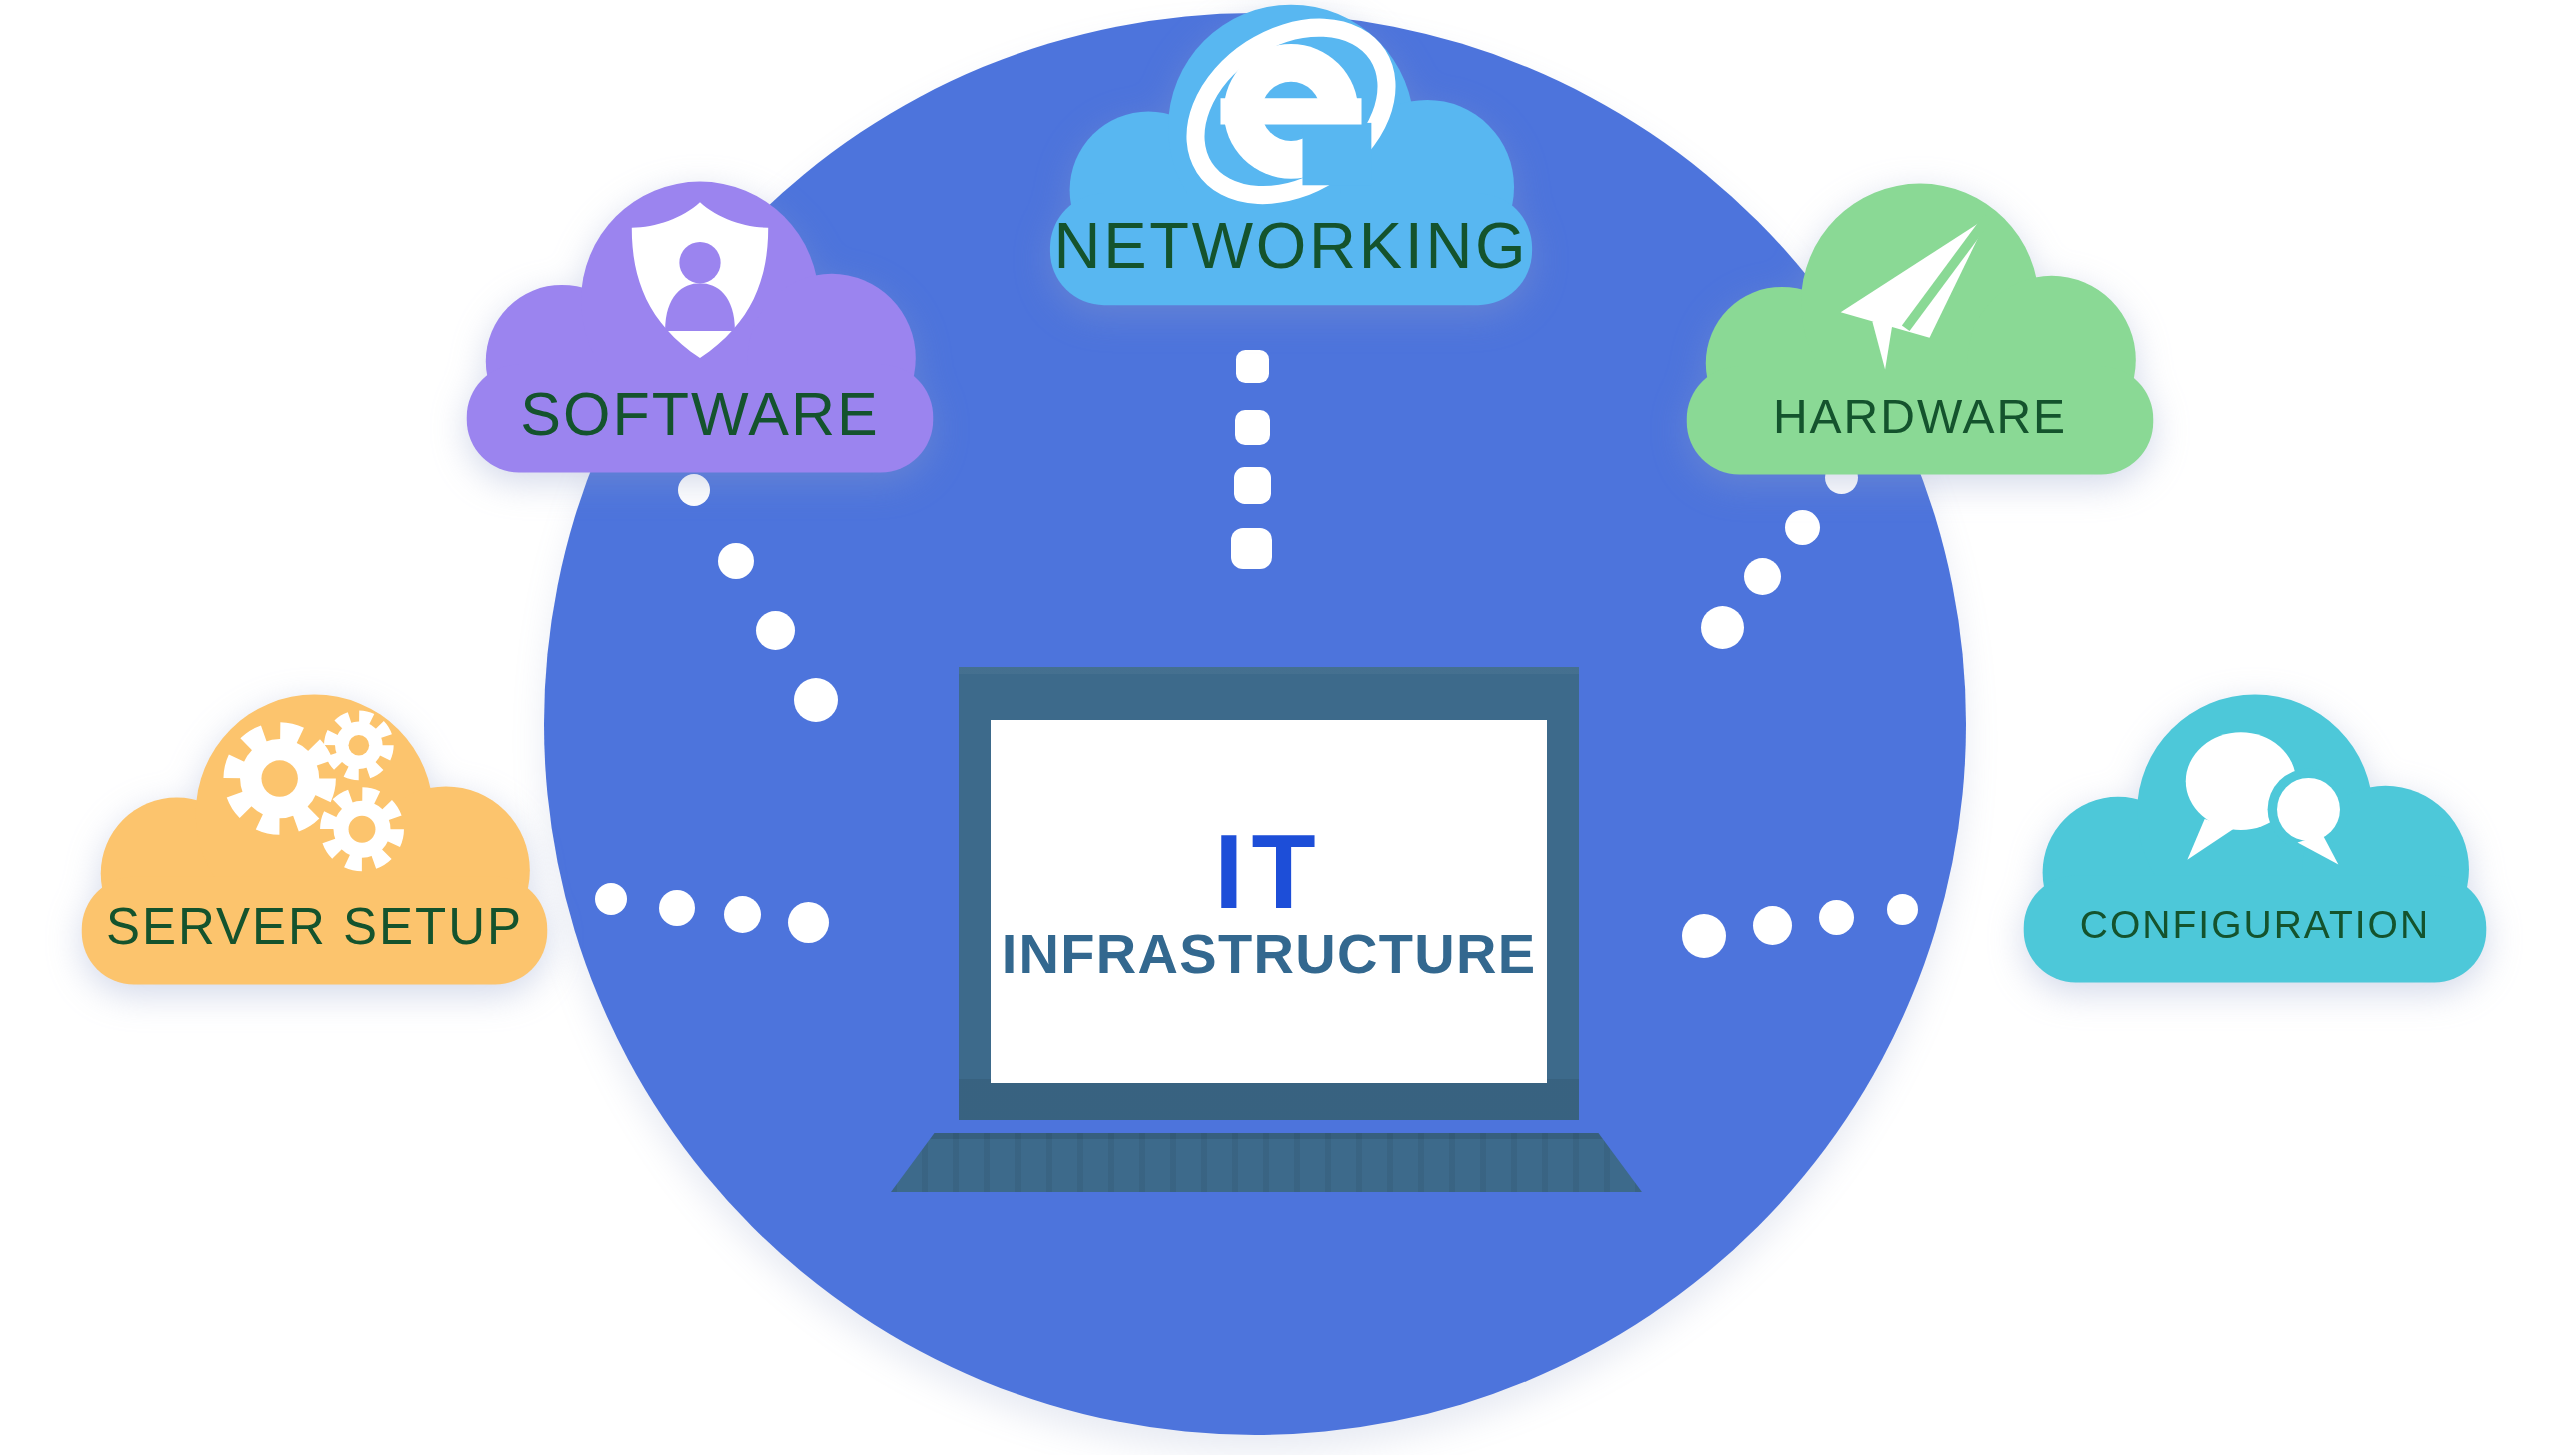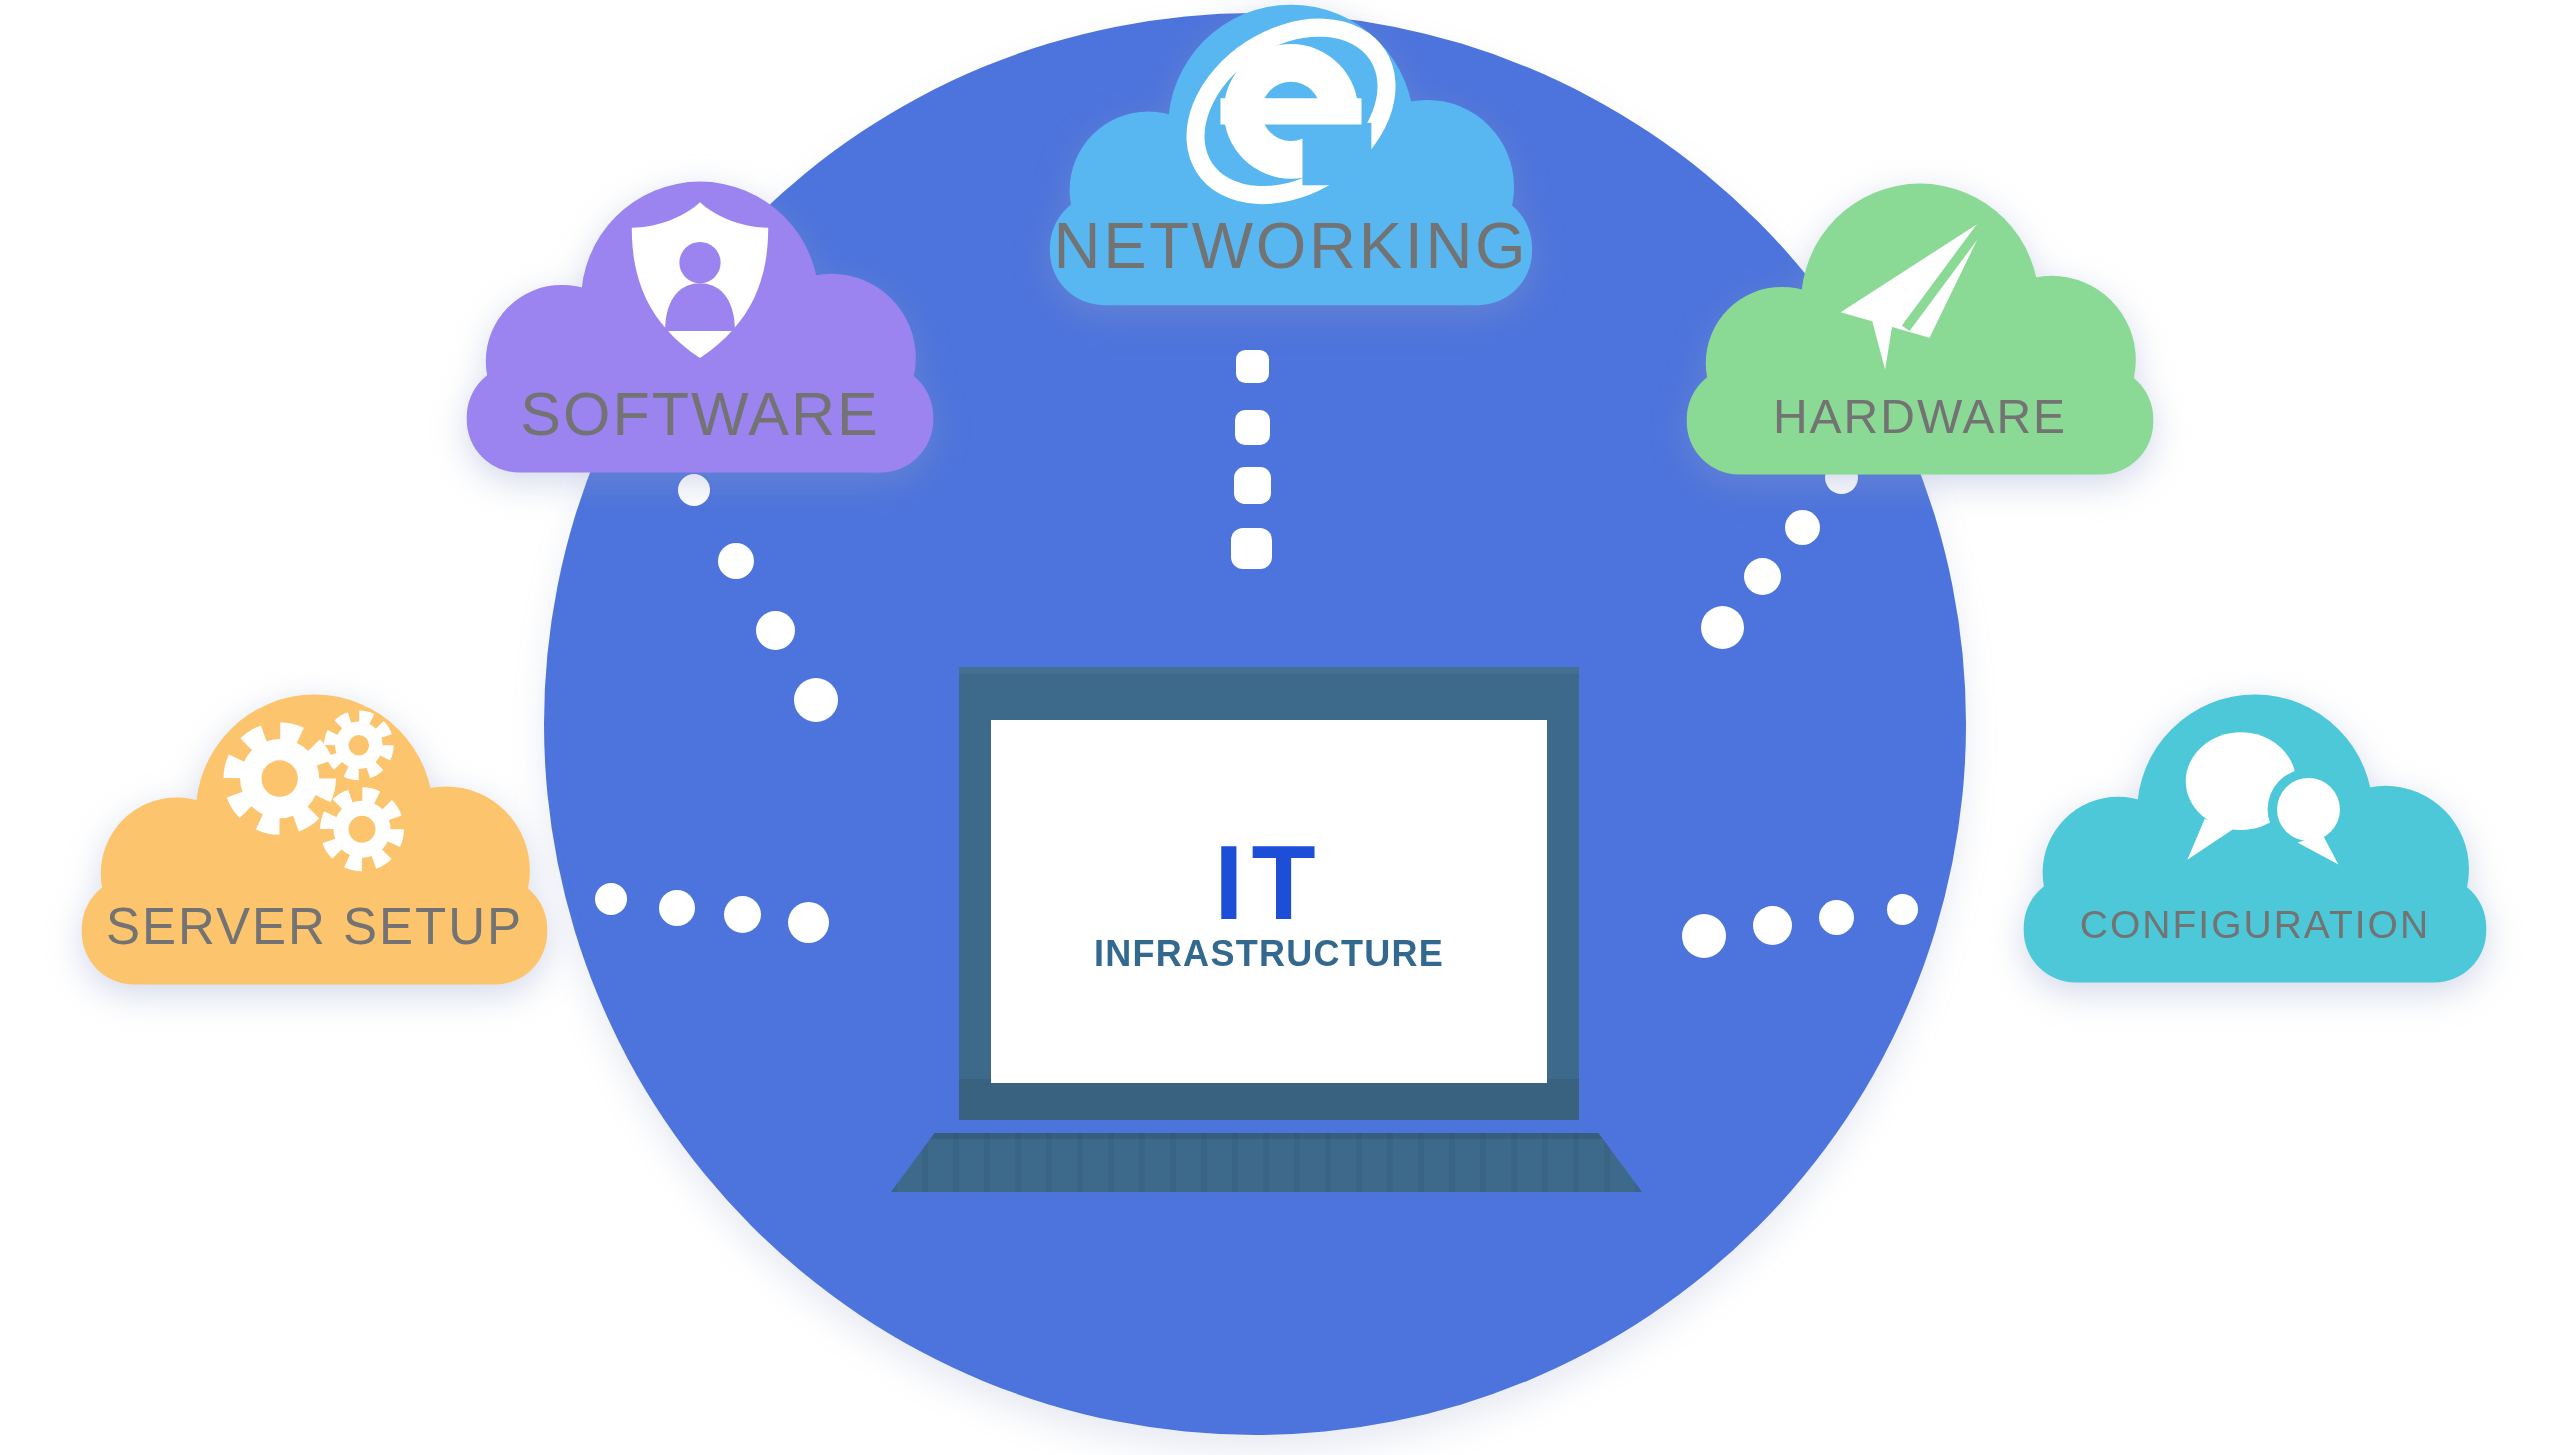--- a/index.html
+++ b/index.html
@@ -32,21 +32,21 @@
     position: absolute;
     left: 32px; top: 53px; right: 32px; bottom: 37px;
     background: #FFFFFF;
     display: flex; flex-direction: column; align-items: center; justify-content: center;
     text-align: center;
   }
   .center-title-1 {
     font-size: 105px; font-weight: 700; letter-spacing: 8px; line-height: 1;
   }
   .center-title-2 {
-    font-size: 36px; font-weight: 700; letter-spacing: 1.3px; line-height: 1.08;
+    font-size: 56px; font-weight: 700; letter-spacing: 1.3px; line-height: 1.08;
   }
   .laptop-base {
     position: absolute;
     left: 891px; top: 1133px;
     width: 751px; height: 59px;
     clip-path: polygon(5.8% 0%, 94.2% 0%, 100% 100%, 0% 100%);
     background-image: linear-gradient(to bottom, rgba(0,0,0,0.10) 0 6px, transparent 6px),
                       repeating-linear-gradient(90deg, rgba(0,0,0,0.06) 0 6px, transparent 6px 31px);
   }
 
@@ -60,21 +60,21 @@
   .cloud {
     position: absolute;
     filter: drop-shadow(0 10.7px 17.4px rgba(140,155,200,0.38));
   }
   .cloud svg { position: absolute; left: 0; top: 0; width: 100%; height: 100%; }
   .cloud-label {
     position: absolute;
     left: 0; width: 100%;
     top: 66%; height: 23%;
     display: flex; align-items: center; justify-content: center;
-    color: #737373;
+    color: #14532d;
     white-space: nowrap;
   }
   .lbl-networking    { font-size: 65px; letter-spacing: 2.7px; }
   .lbl-software      { font-size: 61px; letter-spacing: 2px; }
   .lbl-hardware      { font-size: 48px; letter-spacing: 2px; }
   .lbl-server-setup  { font-size: 51px; letter-spacing: 2px; }
   .lbl-configuration { font-size: 39px; letter-spacing: 2px; }
 </style>
 </head>
 <body>

